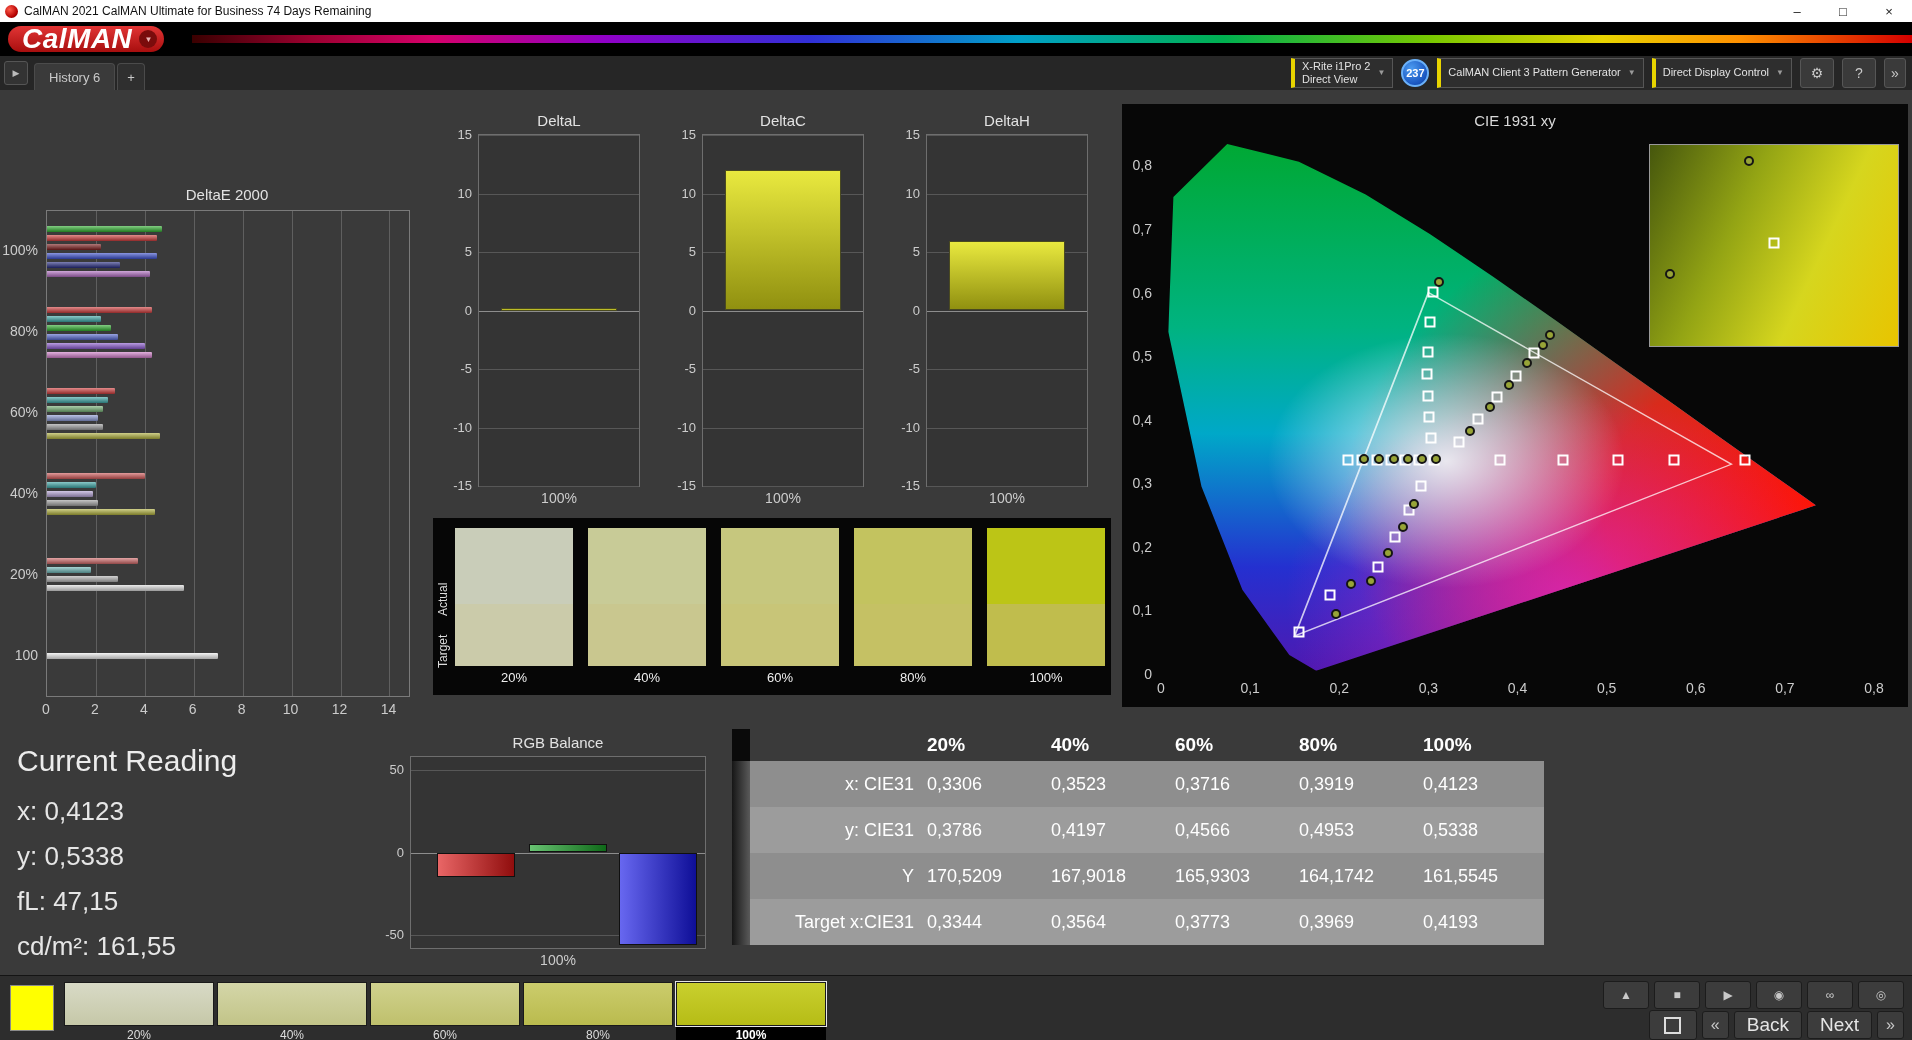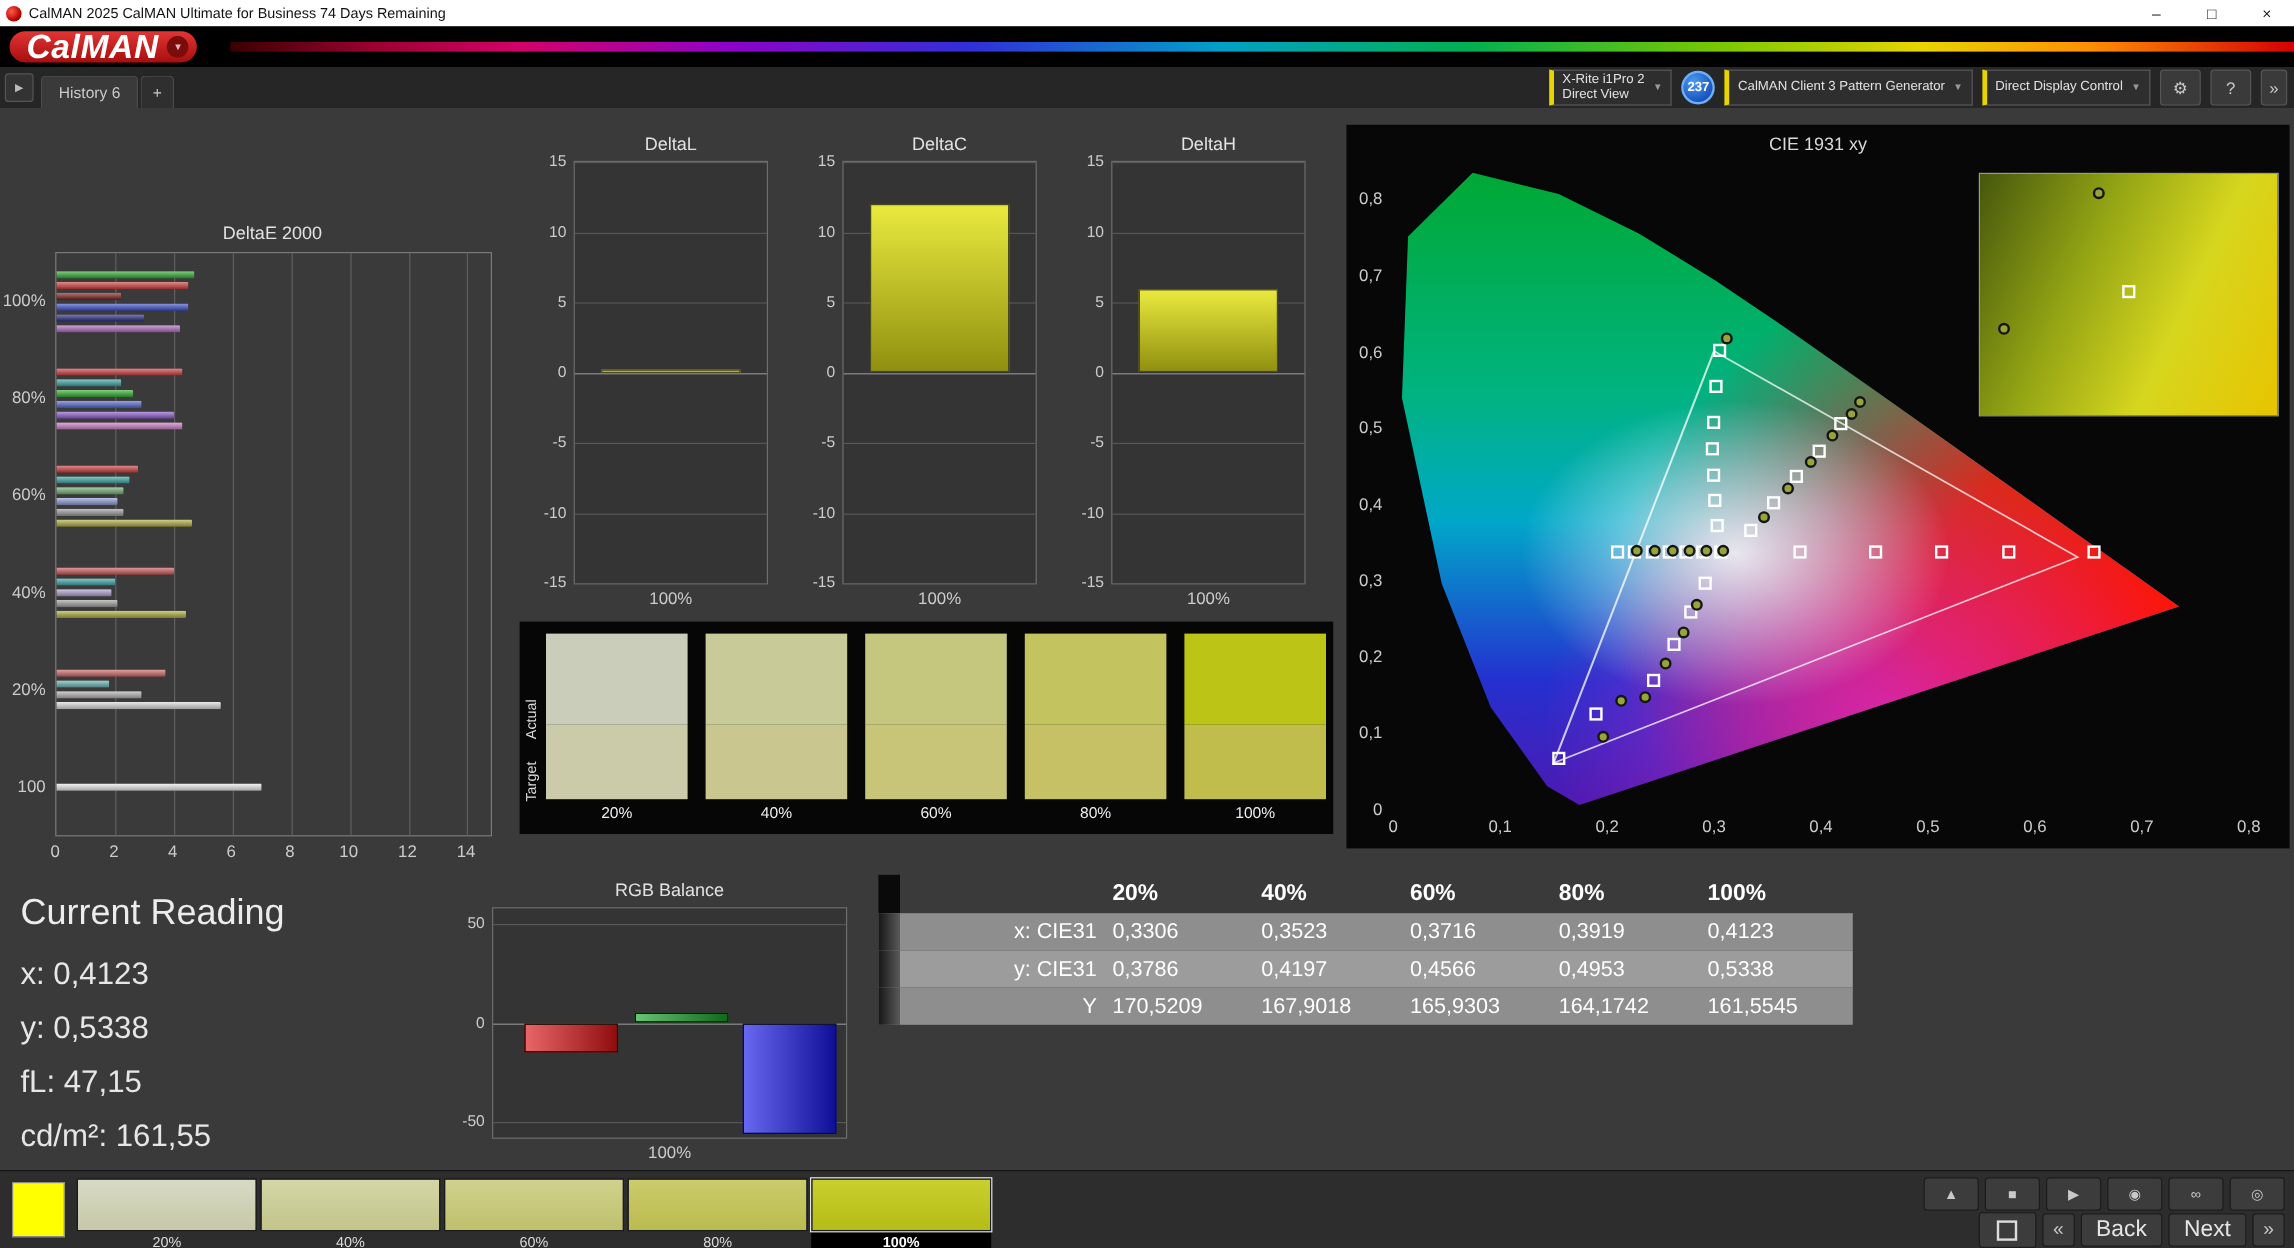--- a/index.html
+++ b/index.html
@@ -85,21 +85,21 @@
   #cie-inset{position:absolute;left:527px;top:40px;width:248px;height:201px;border:1px solid #999;
      background:linear-gradient(115deg,#46570d,#93a414 35%,#d6d61e 65%,#e8c400);}
   .pt-sq{position:absolute;width:11px;height:11px;border:2px solid #ffffff;box-sizing:border-box;transform:translate(-50%,-50%);}
   .pt-ci{position:absolute;width:10px;height:10px;border-radius:50%;background:#97a437;border:2px solid #151515;
          box-sizing:border-box;transform:translate(-50%,-50%);}
   
   .cr-title{position:absolute;left:17px;top:744px;font-size:30px;color:#ececec;}
   .cr-line{position:absolute;left:17px;font-size:26px;color:#e6e6e6;}
   
   #meas-table{position:absolute;left:732px;top:729px;}
-  .trow{display:flex;height:31px;align-items:stretch;}
+  .trow{display:flex;height:46px;align-items:stretch;}
   .trow.thead{height:32px;background:transparent;}
   .gut{width:18px;flex:none;}
   .hgut{background:#0a0a0a;}
   .rlab{width:174px;flex:none;display:flex;align-items:center;justify-content:flex-end;
         padding-right:10px;box-sizing:border-box;font-size:18px;color:#ffffff;}
   .tcell{width:124px;flex:none;display:flex;align-items:center;padding-left:3px;box-sizing:border-box;
          font-size:18px;color:#ffffff;}
   .hcell{font-weight:bold;font-size:19px;}
   
   .bottombar{position:absolute;left:0;top:975px;width:100%;height:65px;background:#2d2d2d;border-top:1px solid #141414;}
@@ -121,21 +121,21 @@
               display:flex;align-items:center;justify-content:center;}
   .big-square span{width:13px;height:13px;border:2px solid #dddddd;display:block;}
 </style>
 </head>
 <body>
 
 <div class="stage">
 
   <div class="titlebar">
     <div class="app-icon"></div>
-    <div class="titlebar-text">CalMAN 2025 CalMAN Ultimate for Business 74 Days Remaining</div>
+    <div class="titlebar-text">CalMAN 2021 CalMAN Ultimate for Business 74 Days Remaining</div>
     <div class="win-btns">
       <div class="win-btn">–</div>
       <div class="win-btn">□</div>
       <div class="win-btn">×</div>
     </div>
   </div>
 
   <div class="logobar">
     <div class="logo">
       <span class="logo-text">CalMAN</span>
@@ -507,20 +507,29 @@
       </div>
       <div class="trow" style="background: rgb(142, 142, 142);">
         <div class="gut" style="background: linear-gradient(90deg, rgb(22, 22, 22), rgb(90, 90, 90));"></div>
         <div class="rlab">Y</div>
         <div class="tcell">170,5209</div>
         <div class="tcell">167,9018</div>
         <div class="tcell">165,9303</div>
         <div class="tcell">164,1742</div>
         <div class="tcell">161,5545</div>
       </div>
+      <div class="trow" style="background: rgb(156, 156, 156);">
+        <div class="gut" style="background: linear-gradient(90deg, rgb(22, 22, 22), rgb(90, 90, 90));"></div>
+        <div class="rlab">Target x:CIE31</div>
+        <div class="tcell">0,3344</div>
+        <div class="tcell">0,3564</div>
+        <div class="tcell">0,3773</div>
+        <div class="tcell">0,3969</div>
+        <div class="tcell">0,4193</div>
+      </div>
     </div>
 
   <div class="bottombar">
     <div class="active-swatch" style="background: rgb(255, 255, 0);"></div>
     <div id="patches">
         <div class="patch">
           <div class="patch-sw" style="background: linear-gradient(rgb(216, 218, 198), rgb(198, 200, 168));"></div>
           <div class="patch-lab">20%</div>
         </div>
         <div class="patch">

